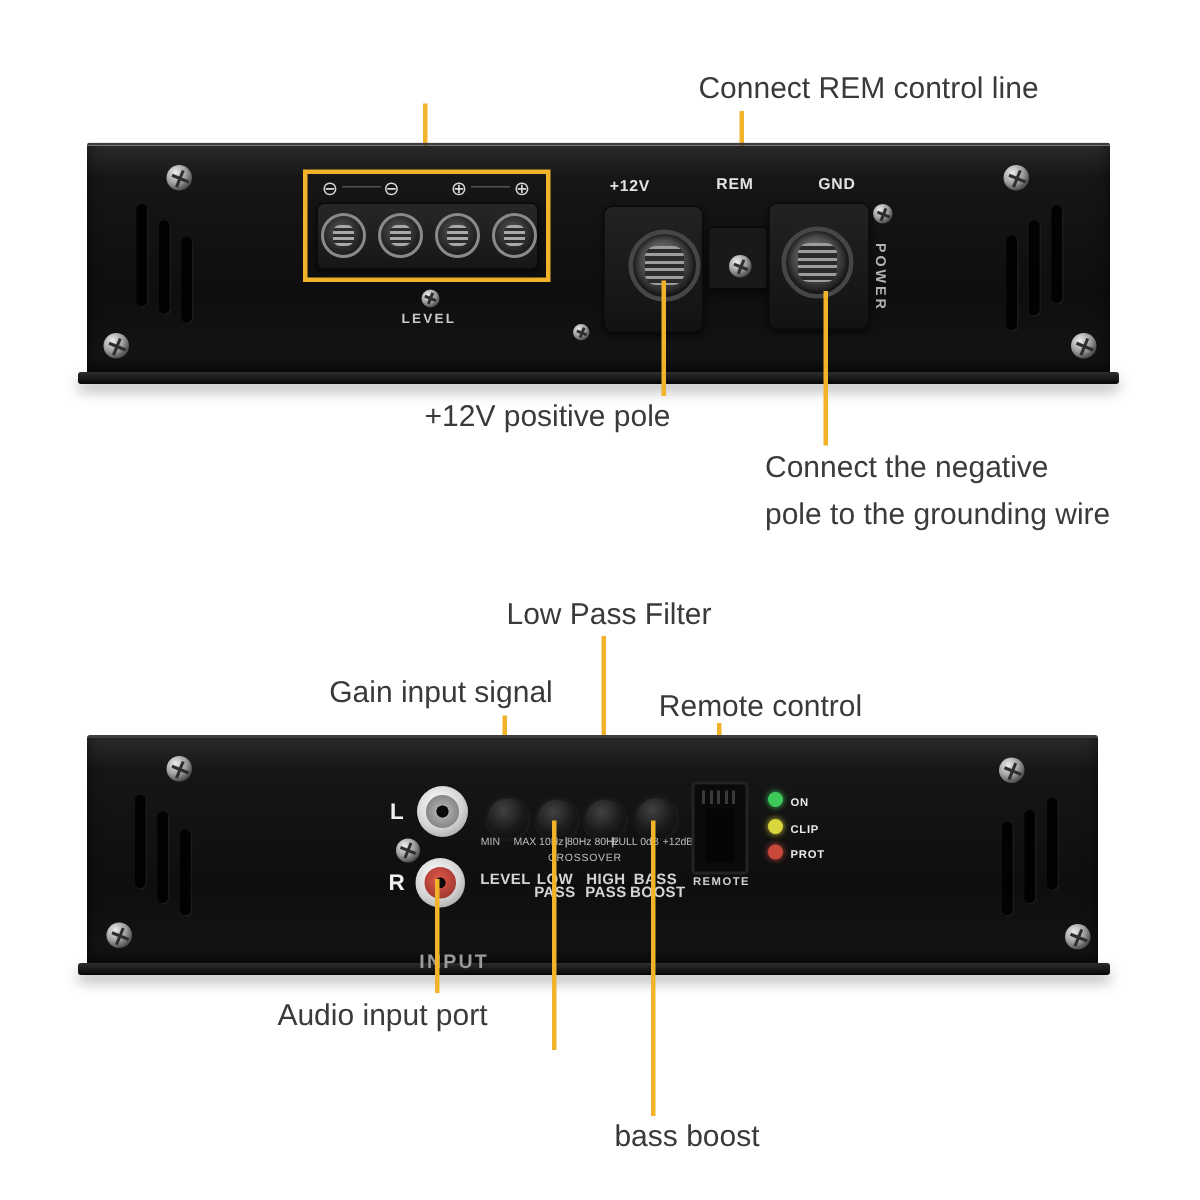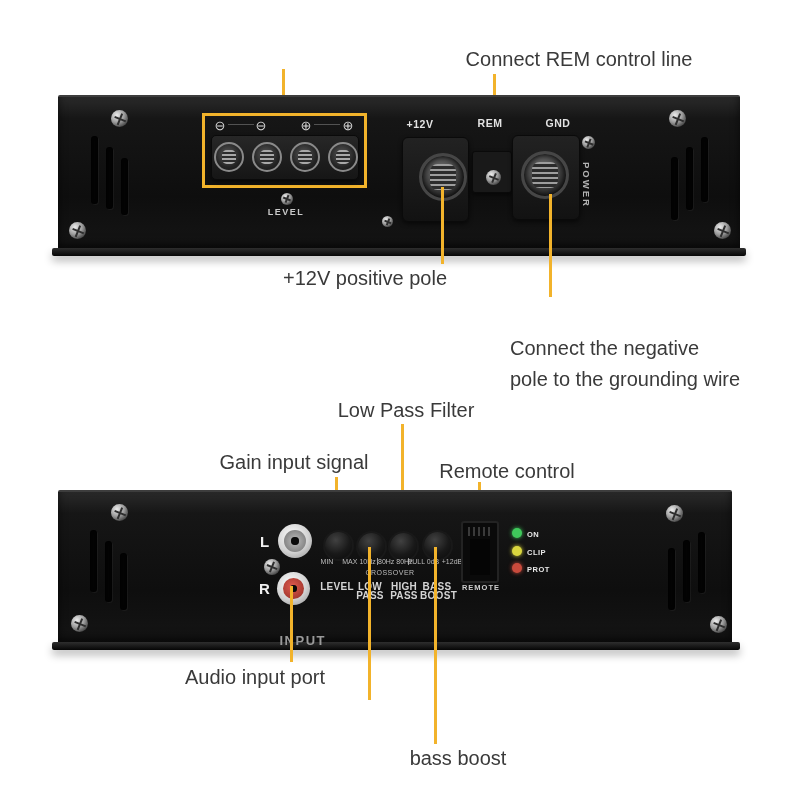--- a/index.html
+++ b/index.html
@@ -114,21 +114,21 @@
   <div class="pblock" style="left:472px;top:151px;width:38px;height:40px;background:#191919;border-radius:3px;"></div>
   <div class="screw" style="left:486px;top:170px;width:15px;height:15px;"></div>
   <div class="pblock" style="left:512px;top:135px;width:66px;height:83px;"></div>
   <div class="pterm" style="left:521px;top:151px;"></div>
   <div class="vtext" style="left:581px;top:162px;">POWER</div>
 
   <div class="ln" style="left: 441px; top: 187px; height: 77px; background: rgb(242, 179, 43);"></div>
   <div class="ln" style="left: 549px; top: 194px; height: 103px; background: rgb(242, 179, 43);"></div>
 
   <div class="callout left" style="left: 283px; top: 265px; color: rgb(58, 58, 58);">+12V positive pole</div>
-  <div class="callout left" style="left: 510px; top: 297px; line-height: 31px; color: rgb(58, 58, 58); margin-top: 36px;">
+  <div class="callout left" style="left: 510px; top: 297px; line-height: 31px; color: rgb(58, 58, 58);">
     <div>Connect the negative</div>
     <div>pole to the grounding wire</div>
   </div>
 
   <div class="callout" style="left: 316px; top: 397px; width: 180px; color: rgb(58, 58, 58);">Low Pass Filter</div>
   <div class="callout" style="left: 204px; top: 449px; width: 180px; color: rgb(58, 58, 58);">Gain input signal</div>
   <div class="callout" style="left: 417px; top: 458px; width: 180px; color: rgb(58, 58, 58);">Remote control</div>
 
   <div class="ln" style="left: 401px; top: 424px; height: 122px; background: rgb(242, 179, 43);"></div>
   <div class="ln" style="left: 335px; top: 477px; height: 68px; background: rgb(242, 179, 43);"></div>

